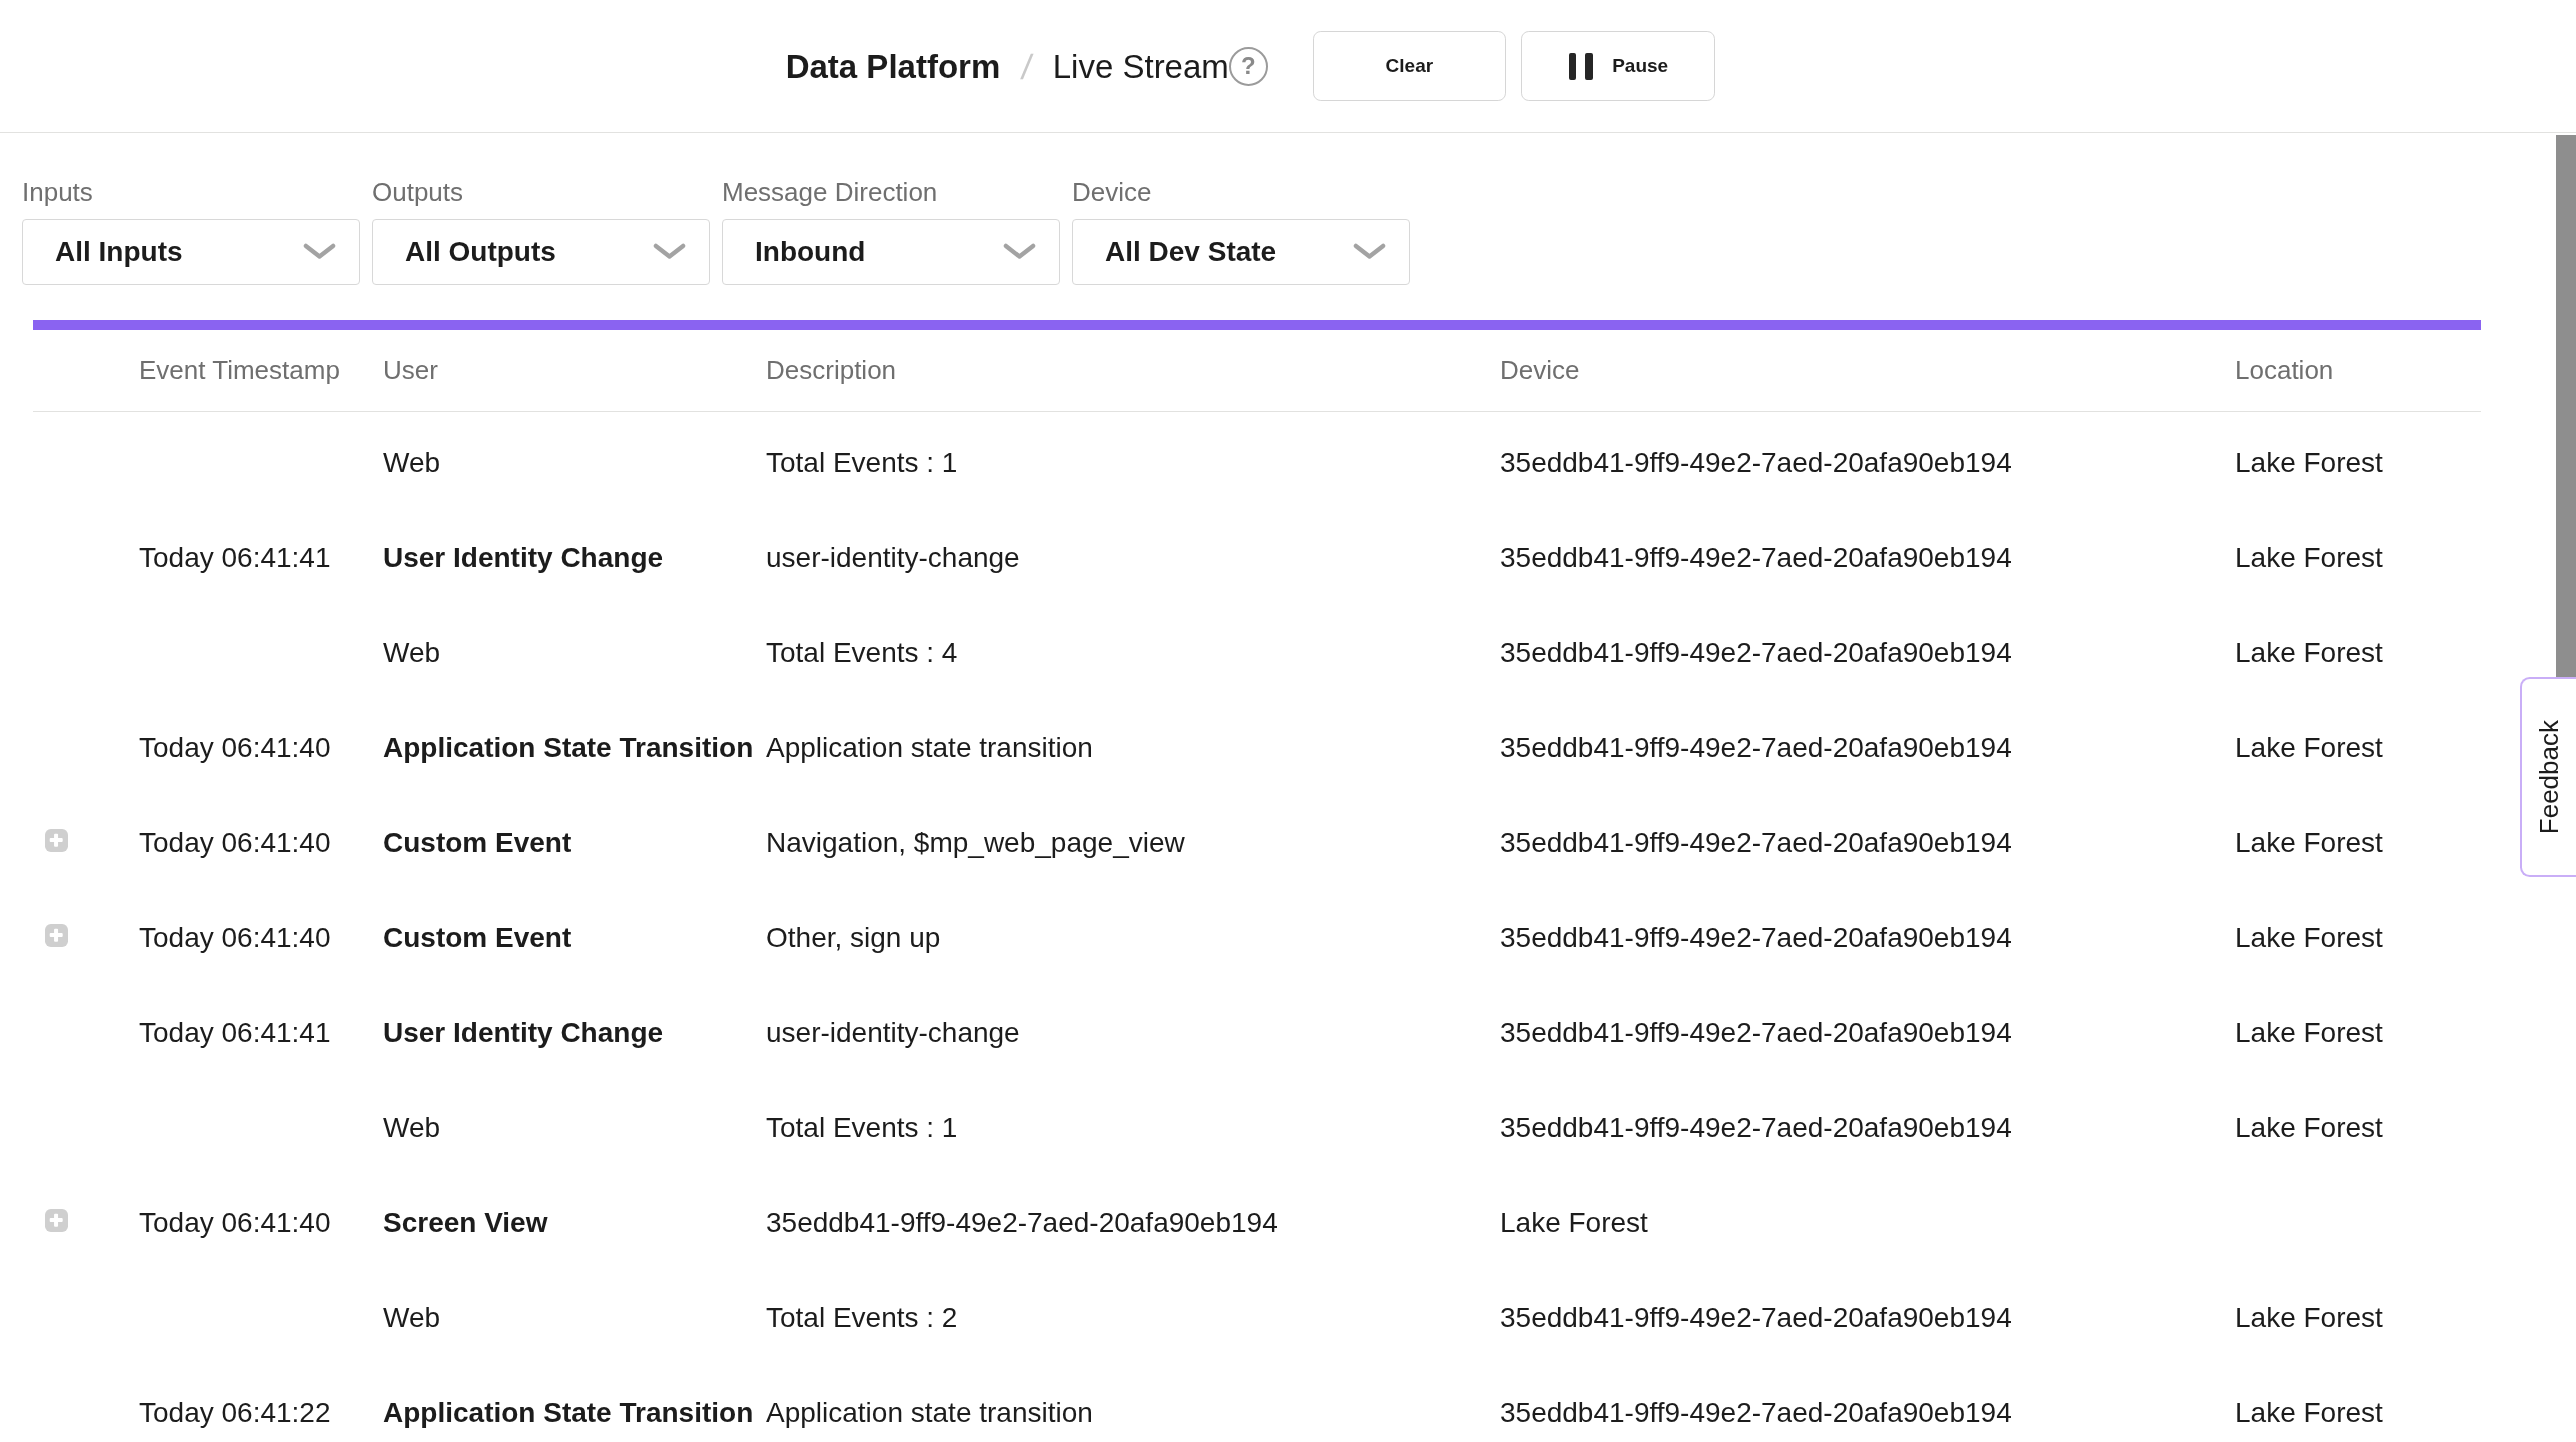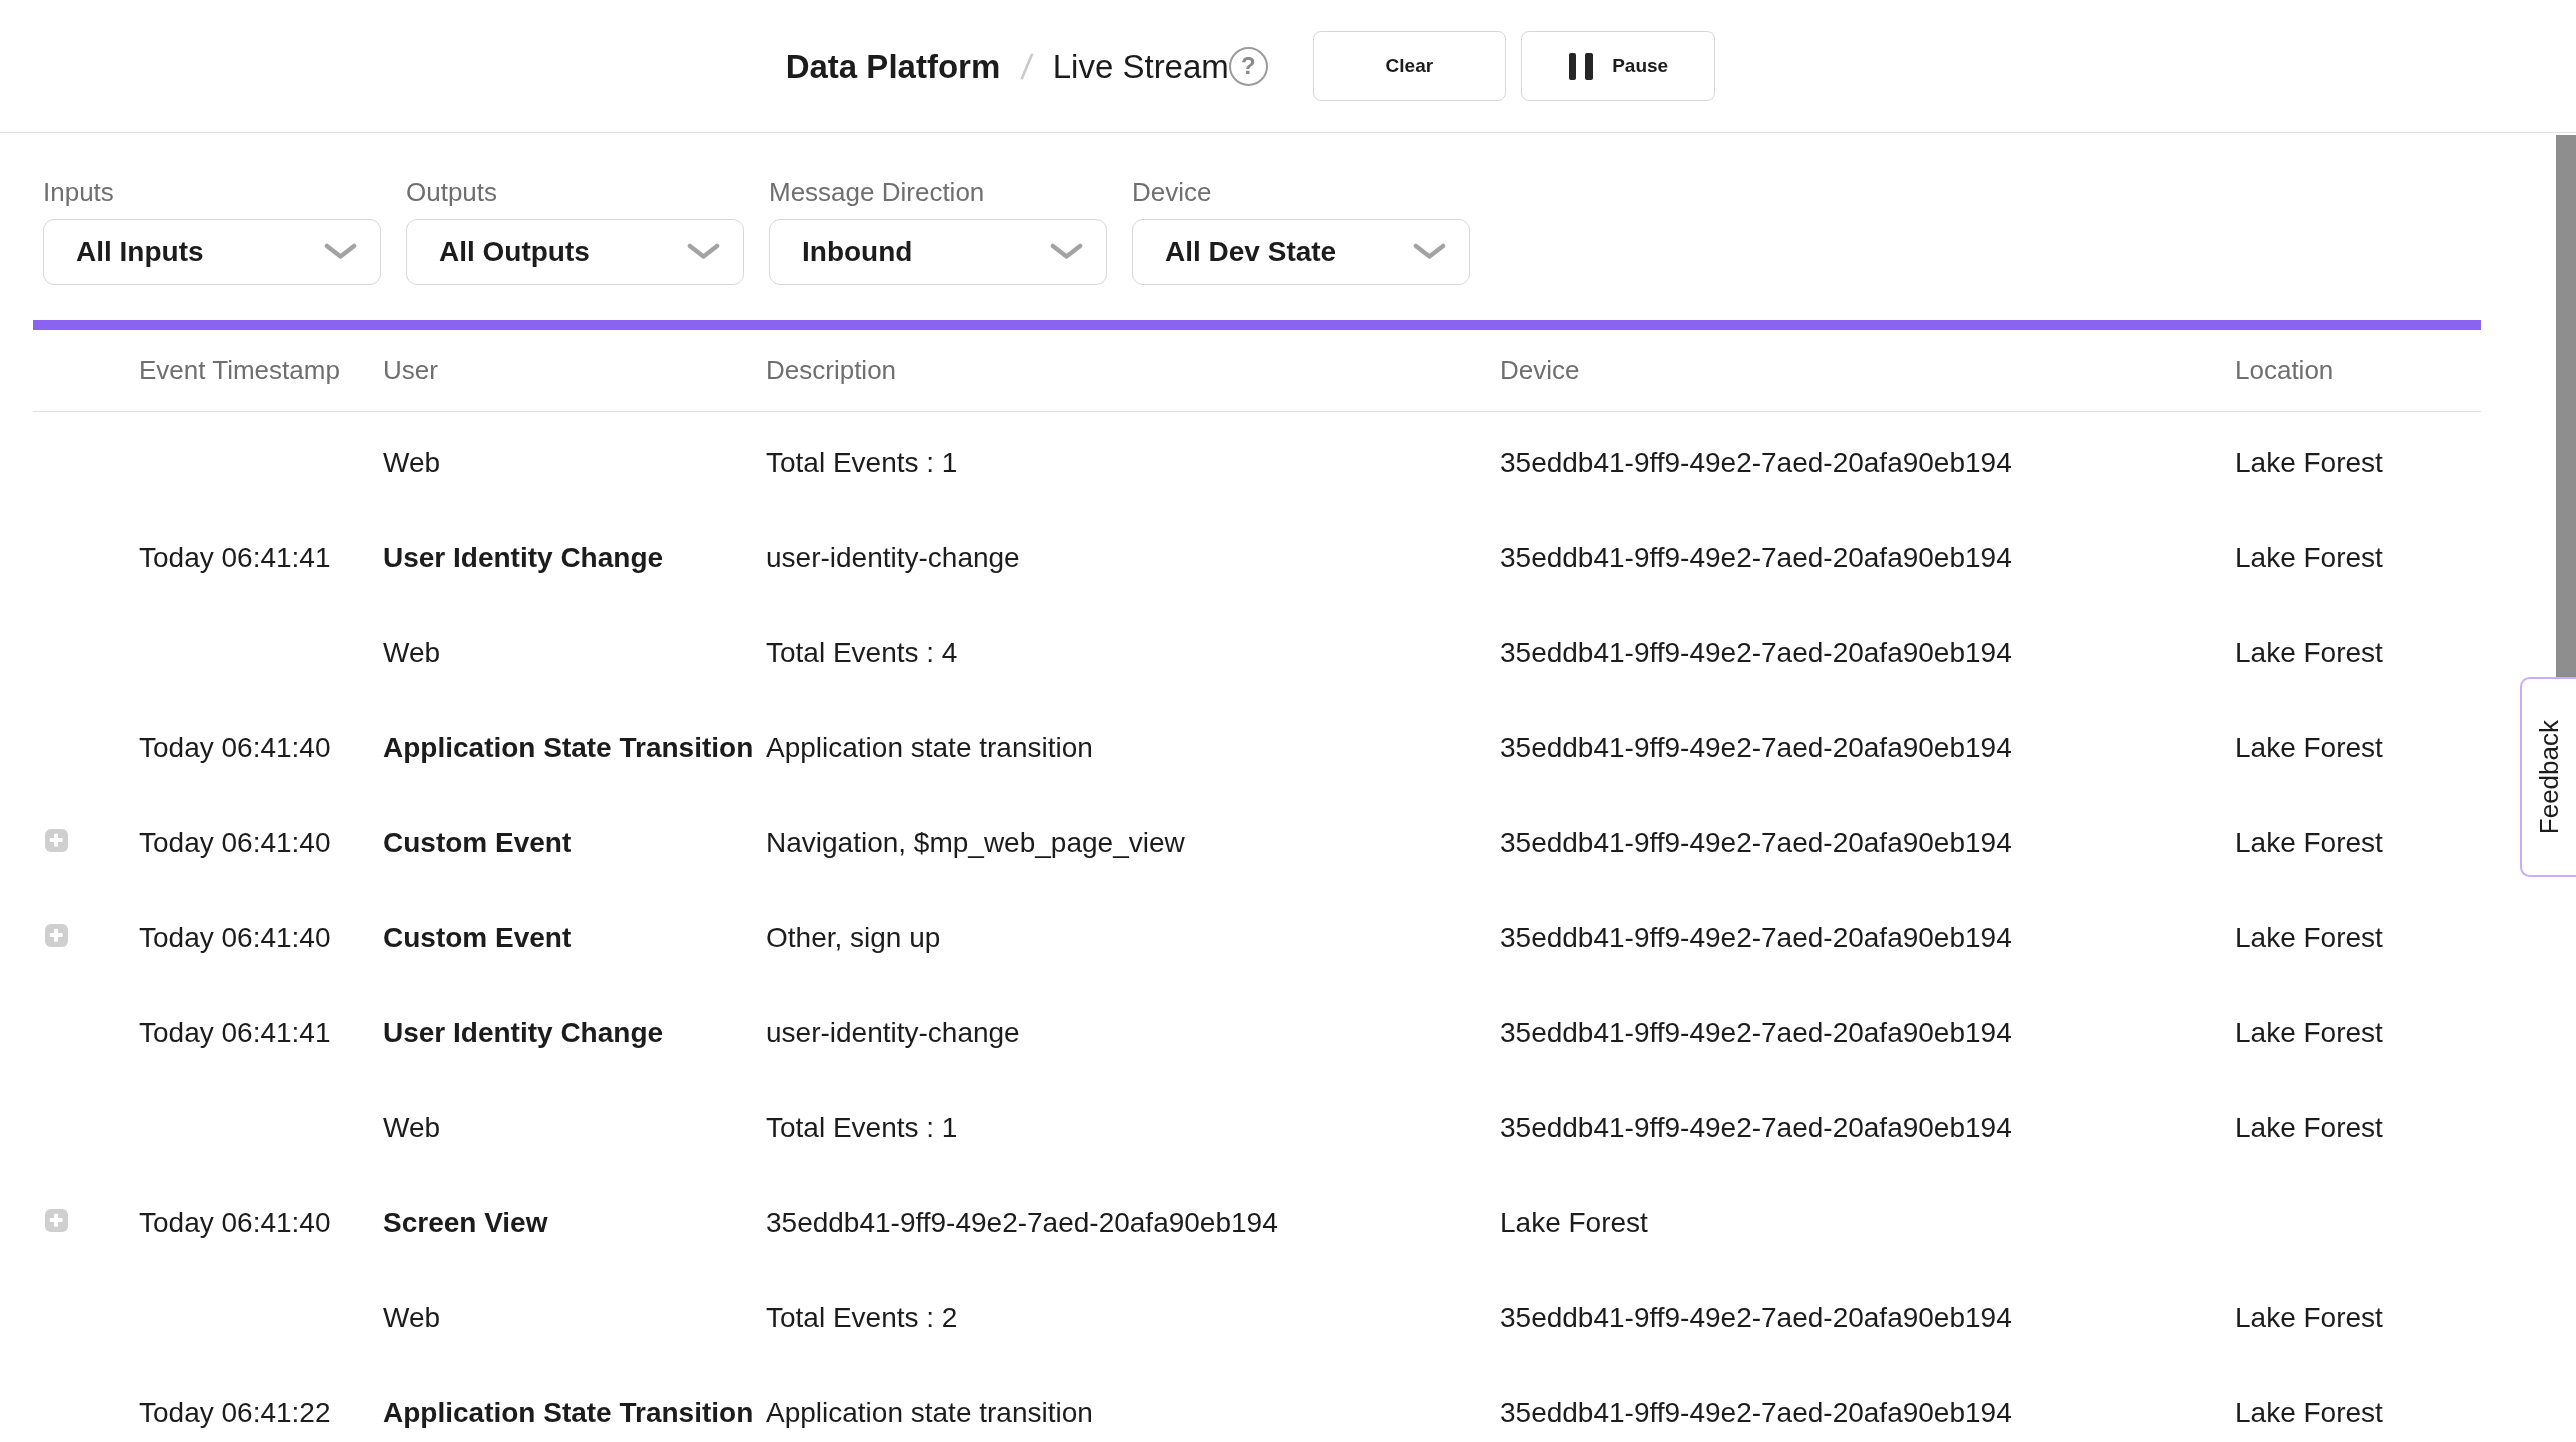--- a/index.html
+++ b/index.html
@@ -28,23 +28,23 @@
         justify-content:center;margin-right:45px;background:#fff;cursor:pointer}
   .btn{height:70px;border:1.9px solid #D6D6D6;border-radius:7.8px;background:#fff;
        font-family:"Liberation Sans",sans-serif;font-size:19px;font-weight:700;color:var(--text);
        display:flex;align-items:center;justify-content:center;cursor:pointer}
   .btn-clear{width:193px;margin-right:15.5px}
   .btn-pause{width:194px;gap:19.4px}
   .pause-icon{display:flex;gap:8.7px}
   .pause-icon i{display:block;width:7.8px;height:27px;background:#262626;border-radius:1.9px}
 
   
-  .filters{display:flex;gap:25px;padding:44px 0 0 43px}
+  .filters{display:flex;gap:12px;padding:44px 0 0 22px}
   .filter-label{display:block;font-size:26px;color:var(--muted);margin-bottom:10.7px}
-  .select{width:338px;height:66px;border:1.9px solid var(--ctl-border);border-radius:11px;
+  .select{width:338px;height:66px;border:1.9px solid var(--ctl-border);border-radius:4px;
           background:#fff;display:flex;align-items:center;justify-content:space-between;
           padding:0 23px 0 32px;font-size:28px;font-weight:700;cursor:pointer}
   .chevron{flex:none;width:33px;height:16.5px}
   .chevron path{fill:none;stroke:#A3A3A3;stroke-width:4.5;stroke-linecap:round;stroke-linejoin:round}
 
   
   .purple-bar{margin:35px 0 0 33px;width:2448px;height:10.7px;background:var(--accent)}
 
   
   .grid{display:grid;grid-template-columns:106px 244px 383px 734px 735px 247px;align-items:center}

